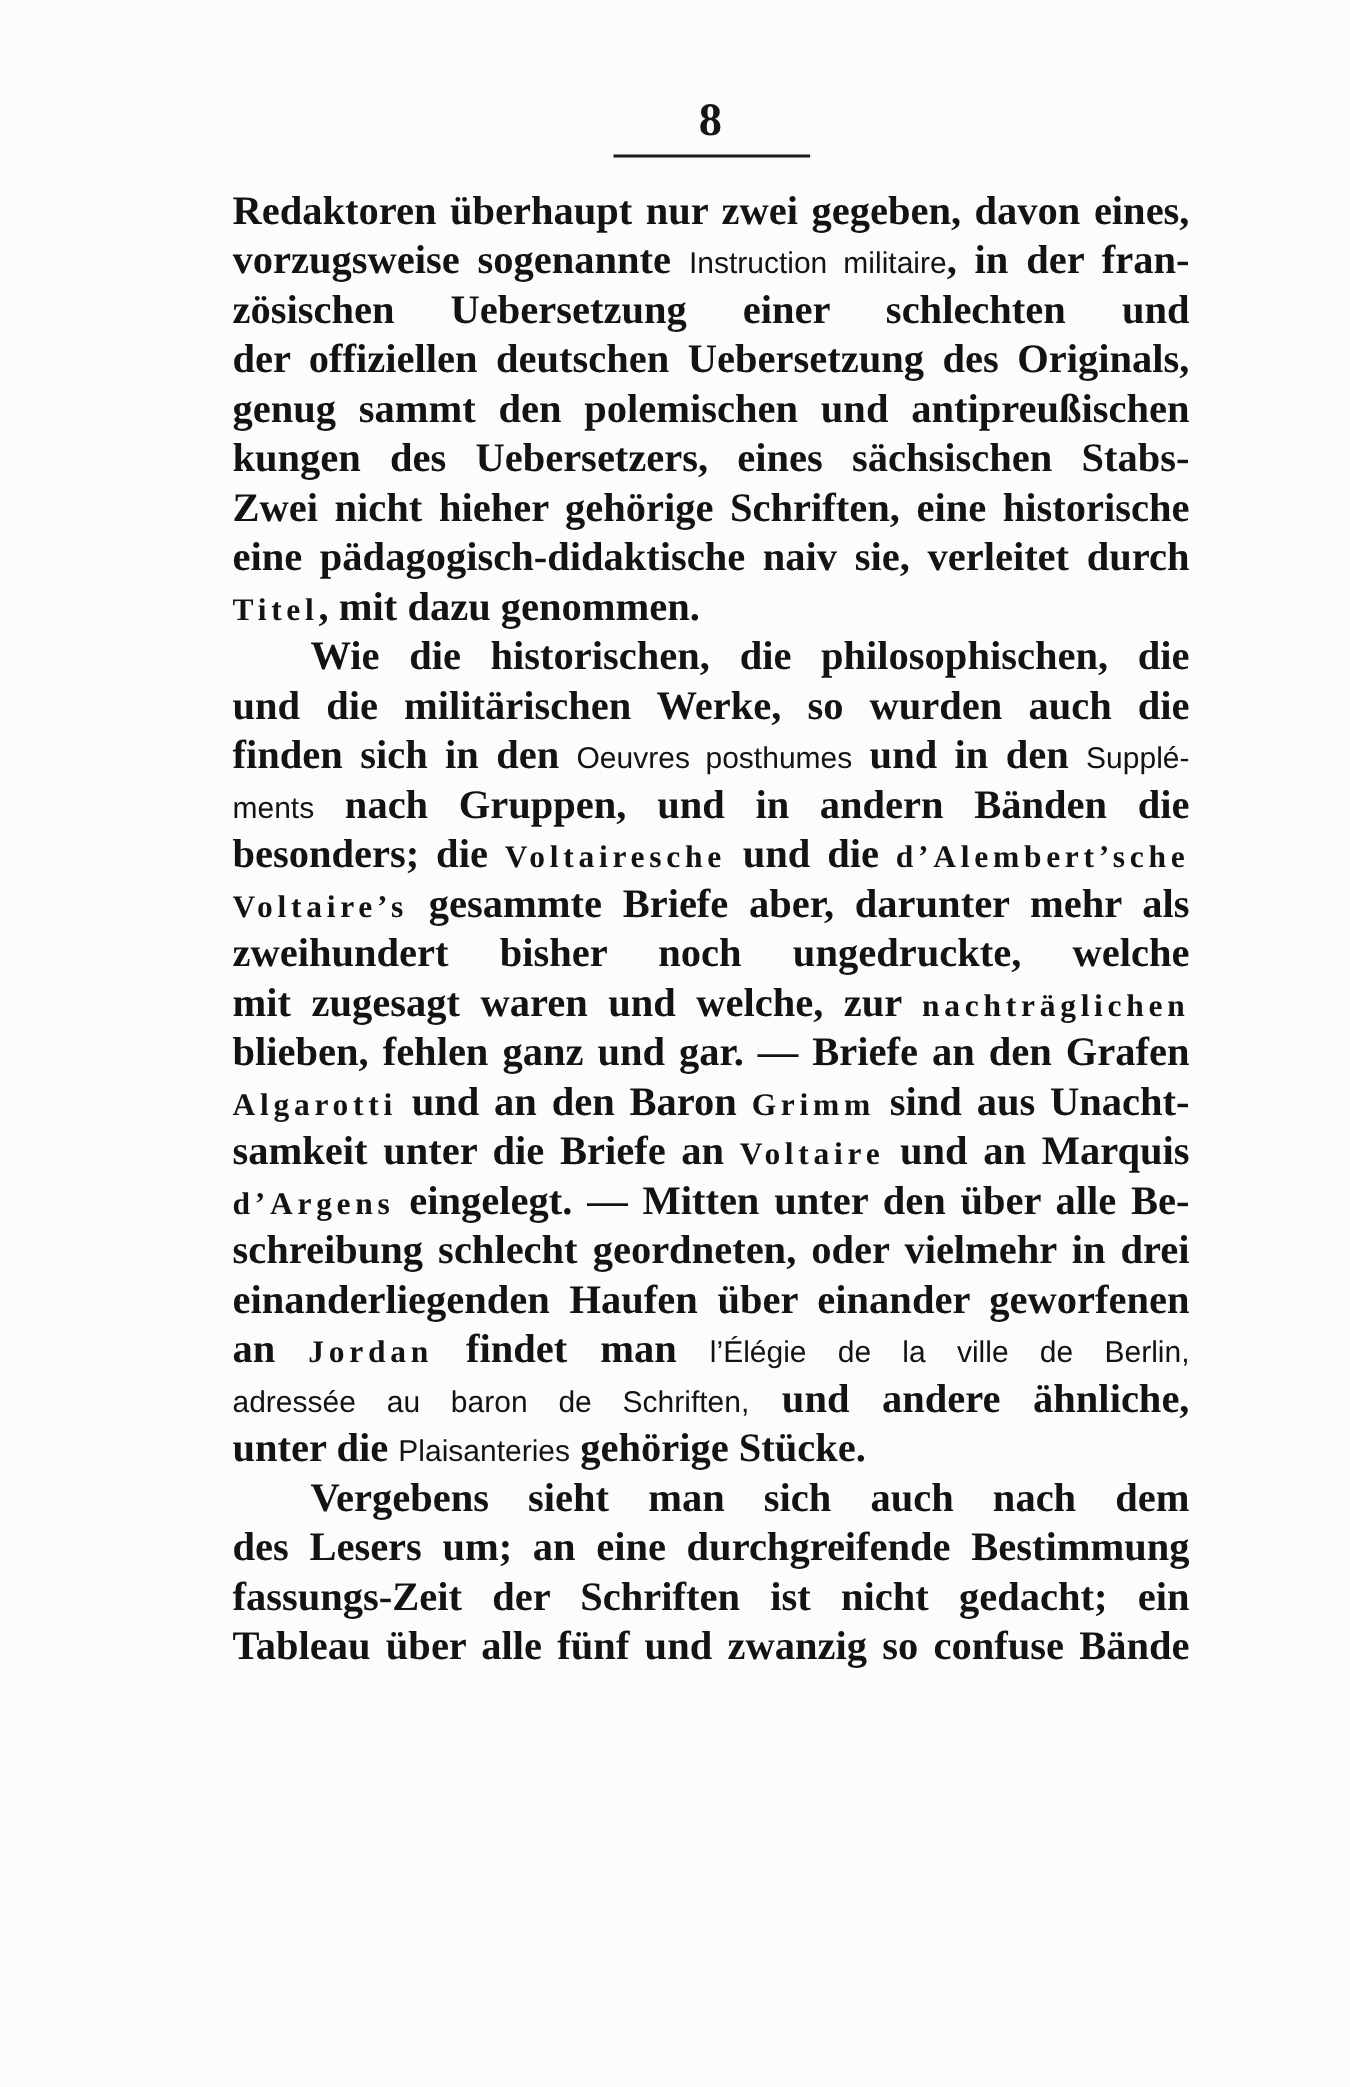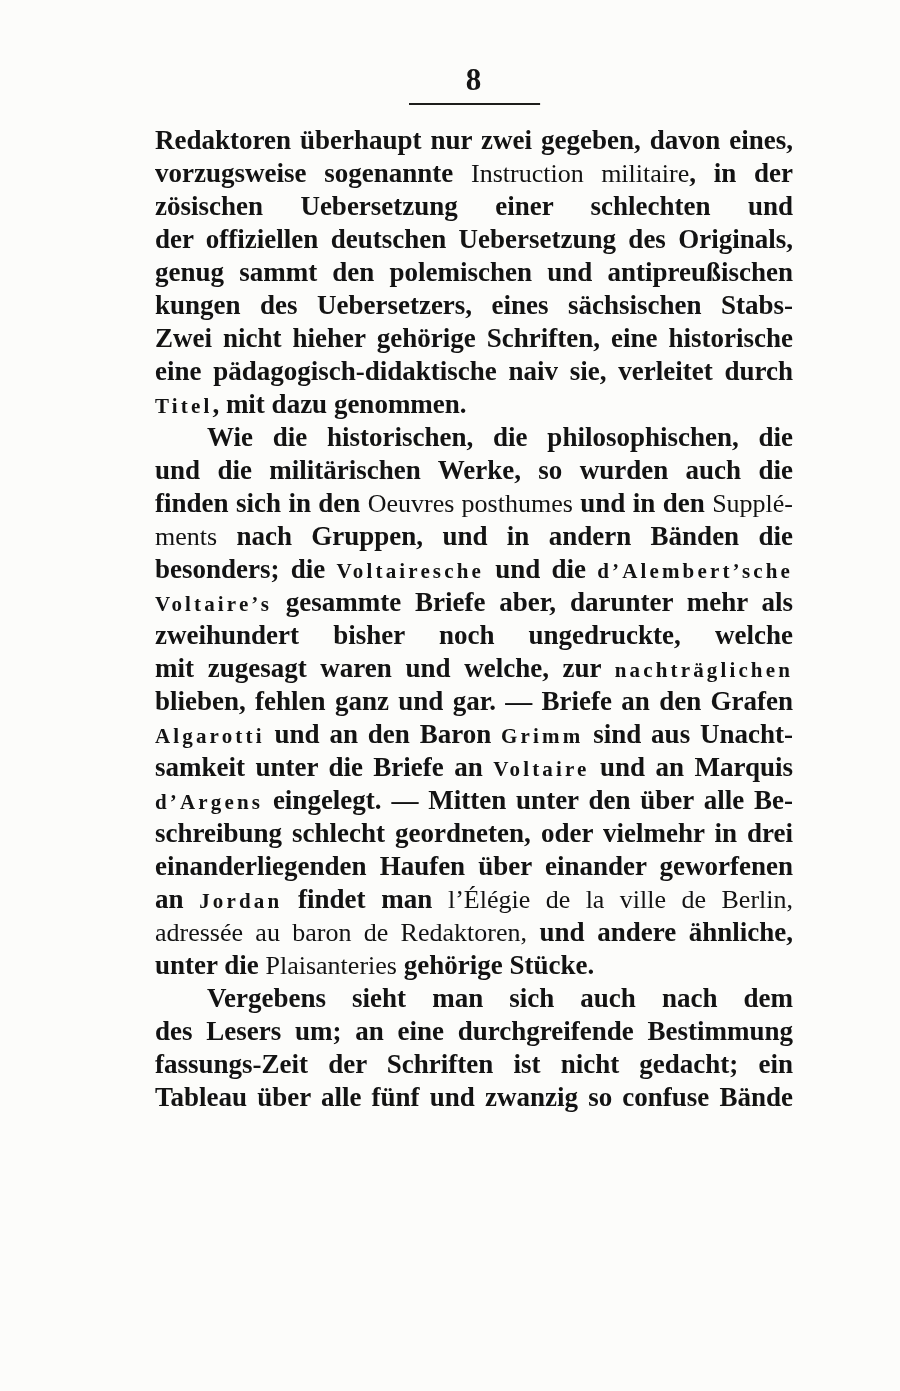--- a/index.html
+++ b/index.html
@@ -59,23 +59,23 @@
     padding-left: 52px;
   }
   
   .fraktur {
     font-family: "Liberation Serif", serif;
     font-weight: bold;
     font-size: 27px;
   }
   
   .antiqua {
-    font-family: Liberation Serif, serif;
+    font-family: Liberation Sans, sans-serif;
     font-weight: normal;
-    font-size: 26px;
+    font-size: 20px;
   }
   
   .spaced {
     font-family: "Liberation Serif", serif;
     font-weight: bold;
     font-size: 21px;
     letter-spacing: 0.15em;
   }
 </style>
 </head>
@@ -104,20 +104,20 @@
       <div class="line j"><span class="spaced">Voltaire’s</span><span class="fraktur"> gesammte Briefe aber, darunter mehr als</span></div>
       <div class="line j"><span class="fraktur">zweihundert bisher noch ungedruckte, welche ausdrücklich</span></div>
       <div class="line j"><span class="fraktur">mit zugesagt waren und welche, zur </span><span class="spaced">nachträglichen</span><span class="fraktur"> Mit-</span></div>
       <div class="line j"><span class="fraktur">blieben, fehlen ganz und gar. — Briefe an den Grafen</span></div>
       <div class="line j"><span class="spaced">Algarotti</span><span class="fraktur"> und an den Baron </span><span class="spaced">Grimm</span><span class="fraktur"> sind aus Unacht-</span></div>
       <div class="line j"><span class="fraktur">samkeit unter die Briefe an </span><span class="spaced">Voltaire</span><span class="fraktur"> und an Marquis</span></div>
       <div class="line j"><span class="spaced">d’Argens</span><span class="fraktur"> eingelegt. — Mitten unter den über alle Be-</span></div>
       <div class="line j"><span class="fraktur">schreibung schlecht geordneten, oder vielmehr in drei aus-</span></div>
       <div class="line j"><span class="fraktur">einanderliegenden Haufen über einander geworfenen Briefen</span></div>
       <div class="line j"><span class="fraktur">an </span><span class="spaced">Jordan</span><span class="fraktur"> findet man </span><span class="antiqua">l’Élégie de la ville de Berlin,</span></div>
-      <div class="line j"><span class="antiqua">adressée au baron de Redaktoren,</span><span class="fraktur"> und andere ähnliche,</span></div>
+      <div class="line j"><span class="antiqua">adressée au baron de Schriften,</span><span class="fraktur"> und andere ähnliche,</span></div>
       <div class="line"><span class="fraktur">unter die </span><span class="antiqua">Plaisanteries</span><span class="fraktur"> gehörige Stücke.</span></div>
       <div class="line j indent"><span class="fraktur">Vergebens sieht man sich auch nach dem nothdürftigsten</span></div>
       <div class="line j"><span class="fraktur">des Lesers um; an eine durchgreifende Bestimmung der Ab-</span></div>
       <div class="line j"><span class="fraktur">fassungs-Zeit der Schriften ist nicht gedacht; ein General-</span></div>
       <div class="line j"><span class="fraktur">Tableau über alle fünf und zwanzig so confuse Bände fehlt.</span></div>
     </div>
 </div>
 
 </body></html>

